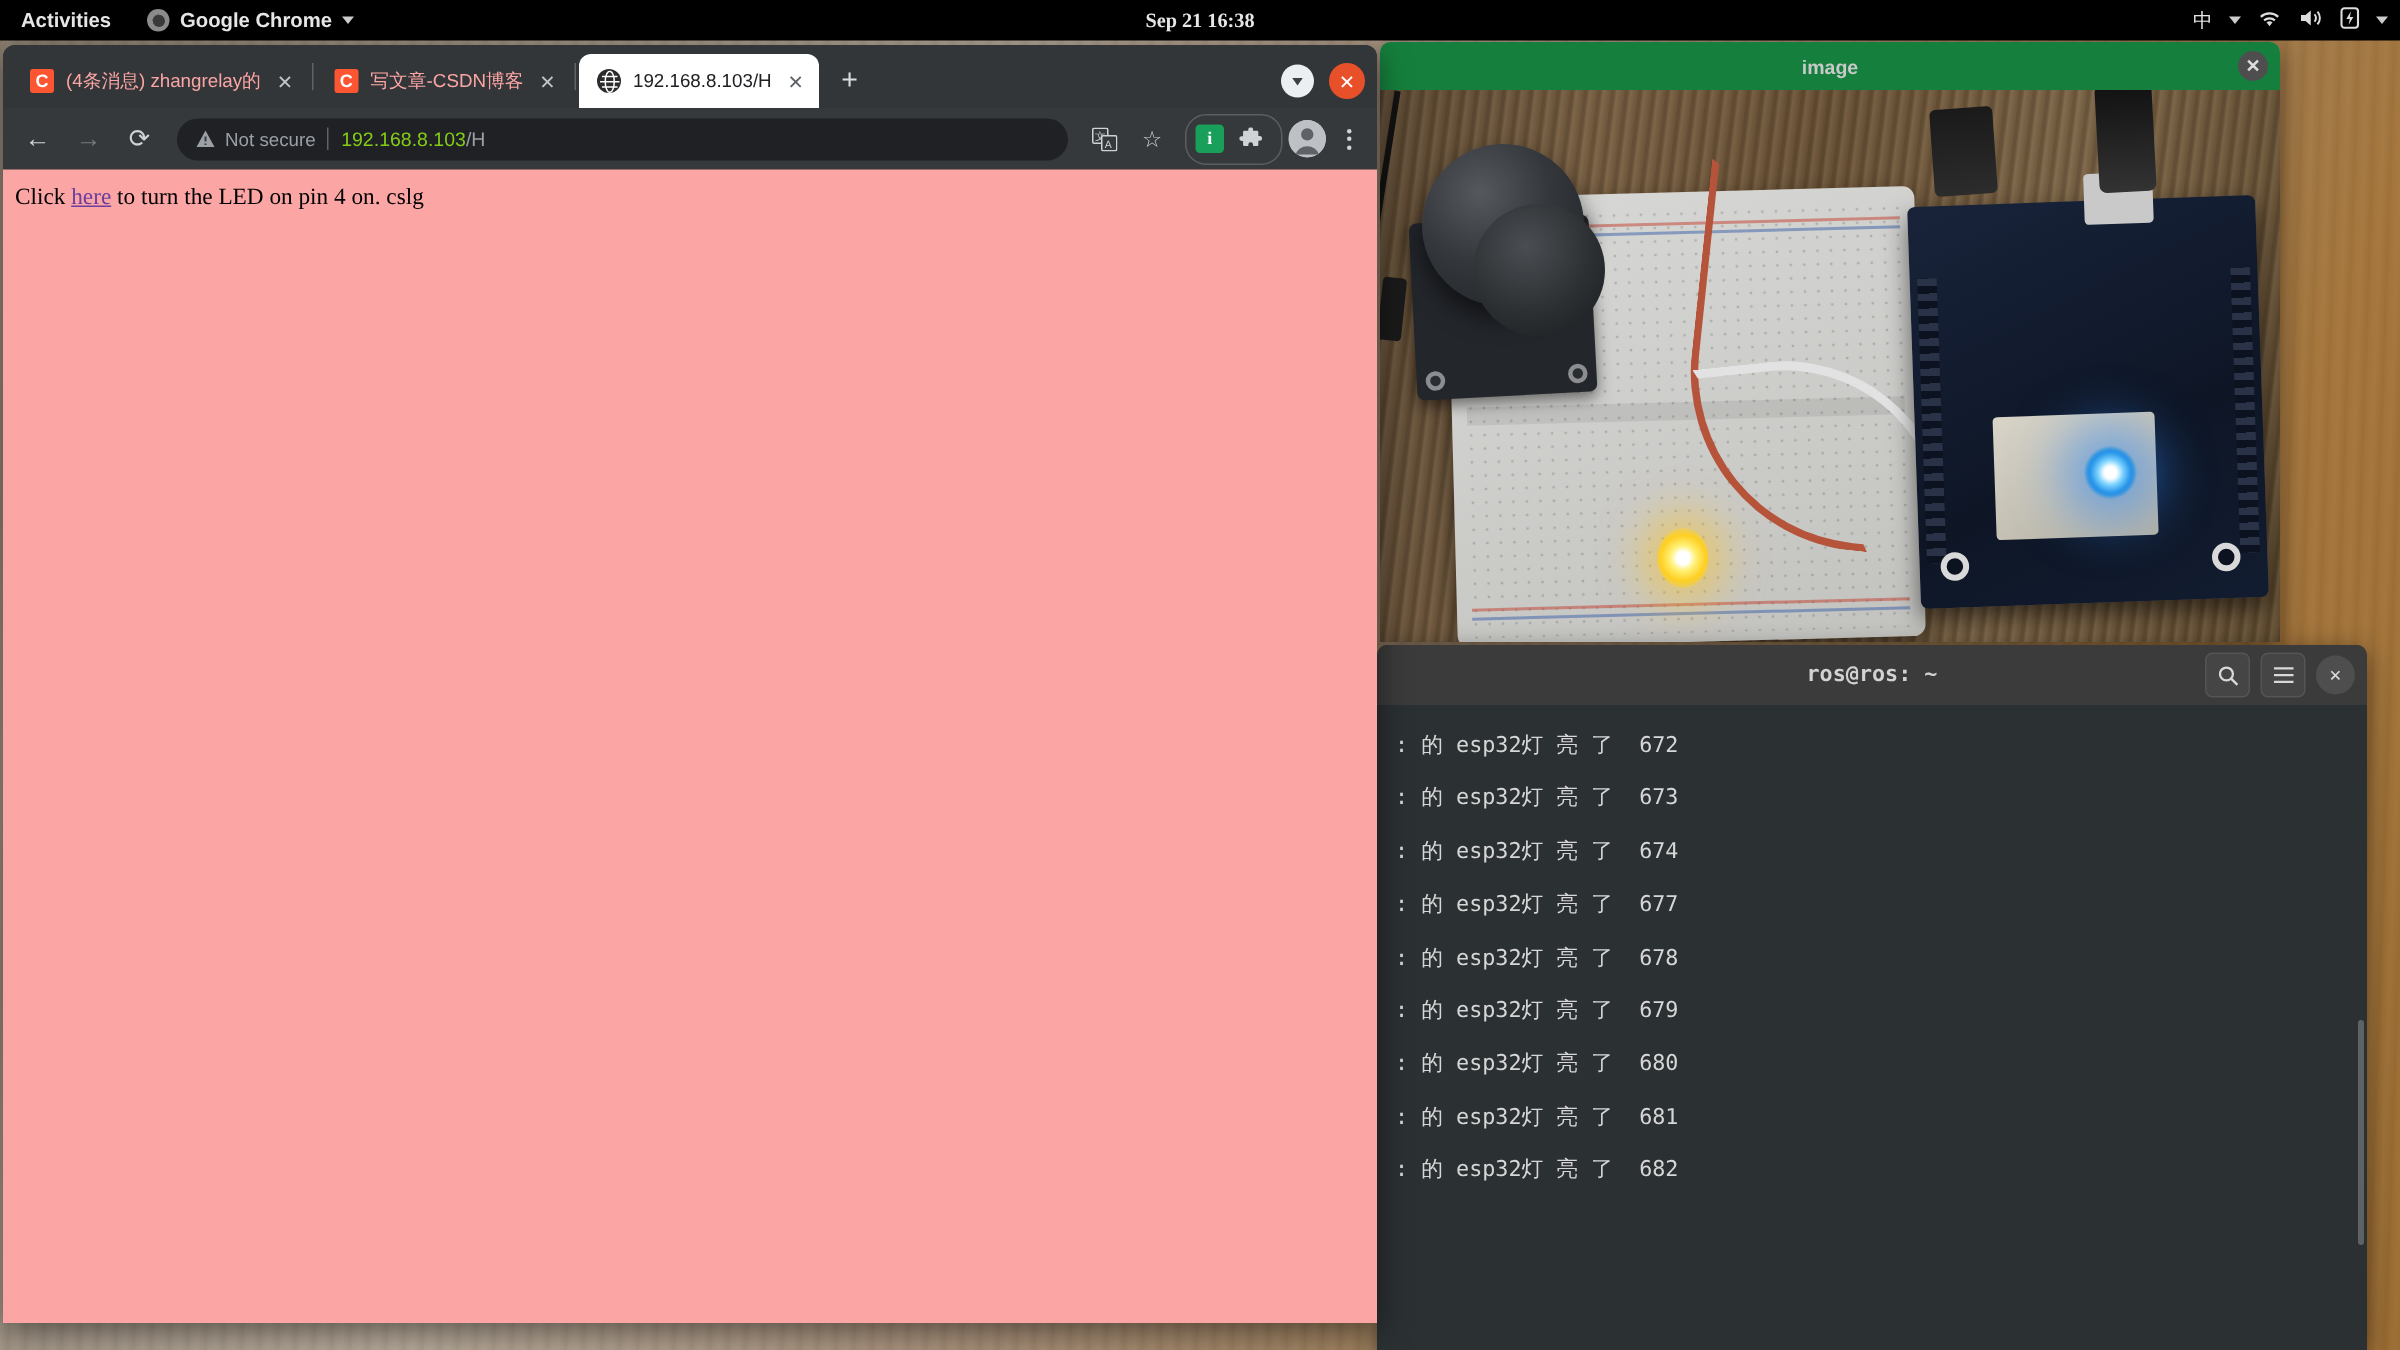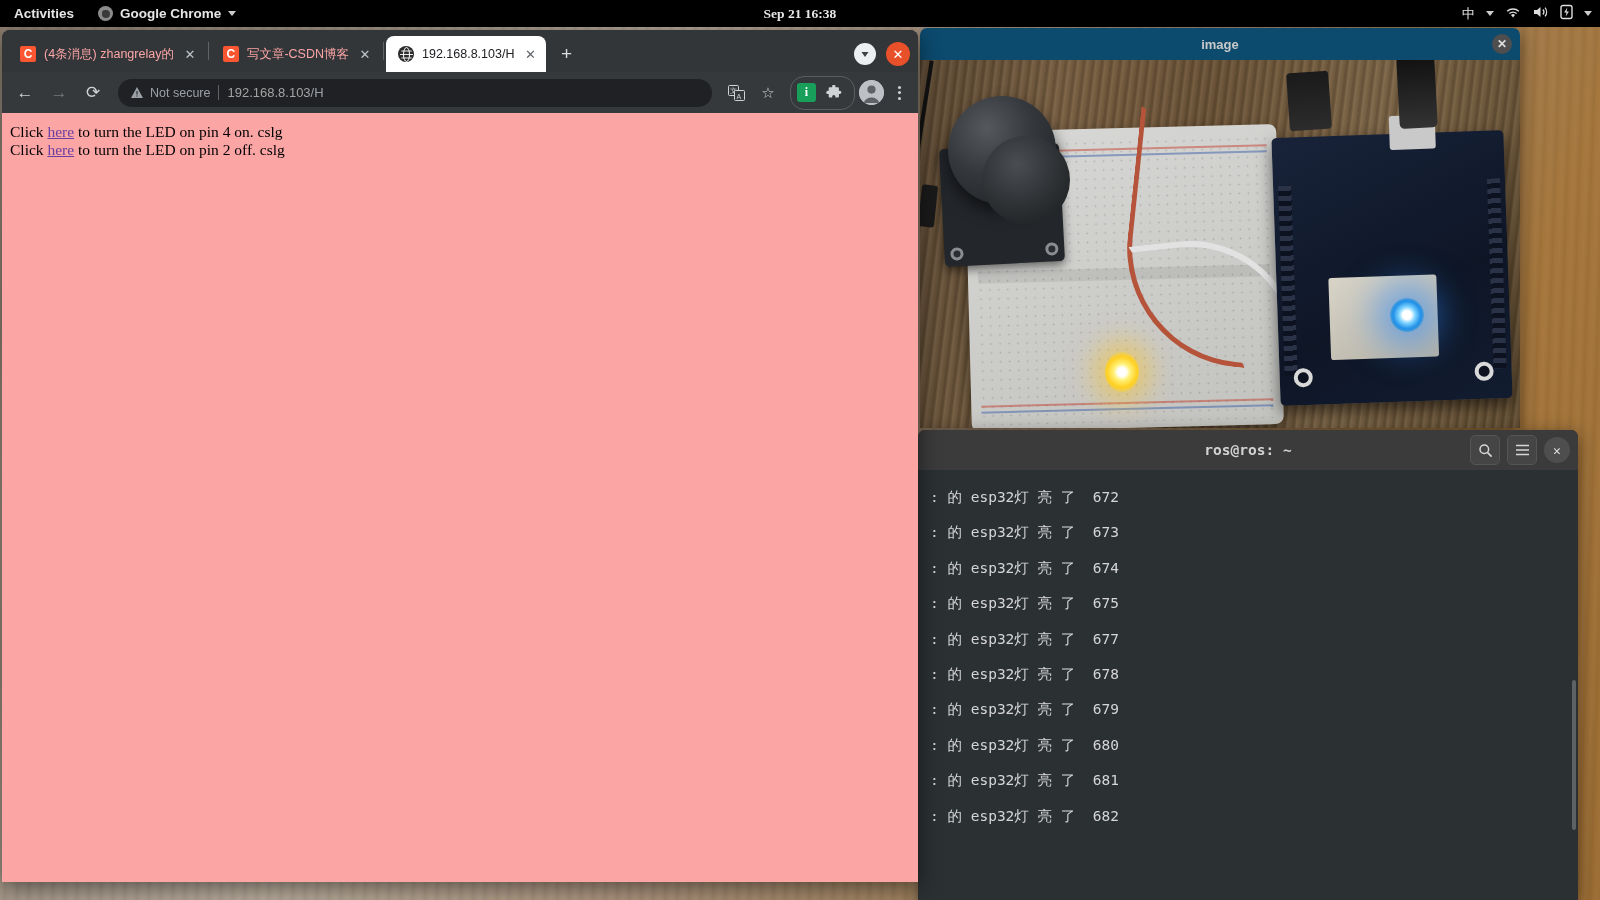--- a/index.html
+++ b/index.html
@@ -59,21 +59,21 @@
   .tray-ico { display: inline-block; }
 
   
   #imgwin {
     position: absolute; left: 920px; top: 28px; width: 600px; height: 400px;
     border-radius: 7px 7px 0 0; overflow: hidden;
     box-shadow: 0 4px 18px rgba(0,0,0,.45);
     z-index: 20;
   }
   #imgwin .titlebar {
-    height: 32px; background: #0c4a6e; color: #c9c9c9;
+    height: 32px; background: #15803d; color: #c9c9c9;
     display: flex; align-items: center; justify-content: center;
     font-size: 13px; font-weight: bold; position: relative;
   }
   #imgwin .closebtn {
     position: absolute; right: 8px; top: 6px; width: 20px; height: 20px;
     border-radius: 50%; background: #4e4e4e; color: #ddd;
     display: flex; align-items: center; justify-content: center;
     font-size: 12px; line-height: 1; cursor: pointer;
   }
   
@@ -269,21 +269,21 @@
     font-size: 17px; cursor: pointer; flex: none;
   }
   .nav-btn.disabled { color: #75797c; }
   .omnibox {
     flex: 1; height: 28px; background: #202124; border-radius: 14px;
     display: flex; align-items: center; padding: 0 12px; gap: 8px;
     color: #e8eaed; font-size: 13px; margin: 0 6px; cursor: text;
   }
   .not-secure { color: #9aa0a6; font-size: 12.5px; display: flex; align-items: center; gap: 6px;}
   .omni-sep { width: 1px; height: 15px; background: #5f6368; }
-  .url-host { color: #a3a3a3; }
+  .url-host { color: #84cc16; }
   .url-path { color: #9aa0a6; }
   .tb-ico { width: 28px; height: 28px; display:flex; align-items:center; justify-content:center;
             color:#cfd3d6; font-size: 15px; cursor: pointer; flex:none;}
   .ext-group {
     display: flex; align-items: center; gap: 4px; border: 1px solid #5a5e61;
     border-radius: 14px; padding: 2px 6px; margin-left: 4px;
   }
   .ext-green {
     width: 19px; height: 19px; border-radius: 3px; background: #18a05a; color: #fff;
     display: flex; align-items: center; justify-content: center;
@@ -397,21 +397,20 @@
             <path d="M1 1.5h13M1 6h13M1 10.5h13" stroke="#d8d8d8" stroke-width="1.5"></path>
           </svg>
       </span>
       <span class="tb-close">✕</span>
     </span>
   </div>
   <div class="body" id="term-body">
       <div class="line">: 的 esp32灯 亮 了  672</div>
       <div class="line">: 的 esp32灯 亮 了  673</div>
       <div class="line">: 的 esp32灯 亮 了  674</div>
-      <div class="line">: 的 esp32灯 亮 了  675</div>
       <div class="line">: 的 esp32灯 亮 了  677</div>
       <div class="line">: 的 esp32灯 亮 了  678</div>
       <div class="line">: 的 esp32灯 亮 了  679</div>
       <div class="line">: 的 esp32灯 亮 了  680</div>
       <div class="line">: 的 esp32灯 亮 了  681</div>
       <div class="line">: 的 esp32灯 亮 了  682</div>
     </div>
   <div class="scrollbar"></div>
 </div>
 
@@ -495,15 +494,14 @@
     </div>
     <div class="kebab">
         <i></i>
         <i></i>
         <i></i>
       </div>
   </div>
 
   <div class="page" id="page-content">
       <div><span>Click </span><a href="#">here</a><span> to turn the LED on pin 4 on. cslg</span></div>
-      <div><span>Click </span><a href="#">here</a><span> to turn the LED on pin 2 off. cslg</span></div>
     </div>
 </div>
 
 </body></html>

